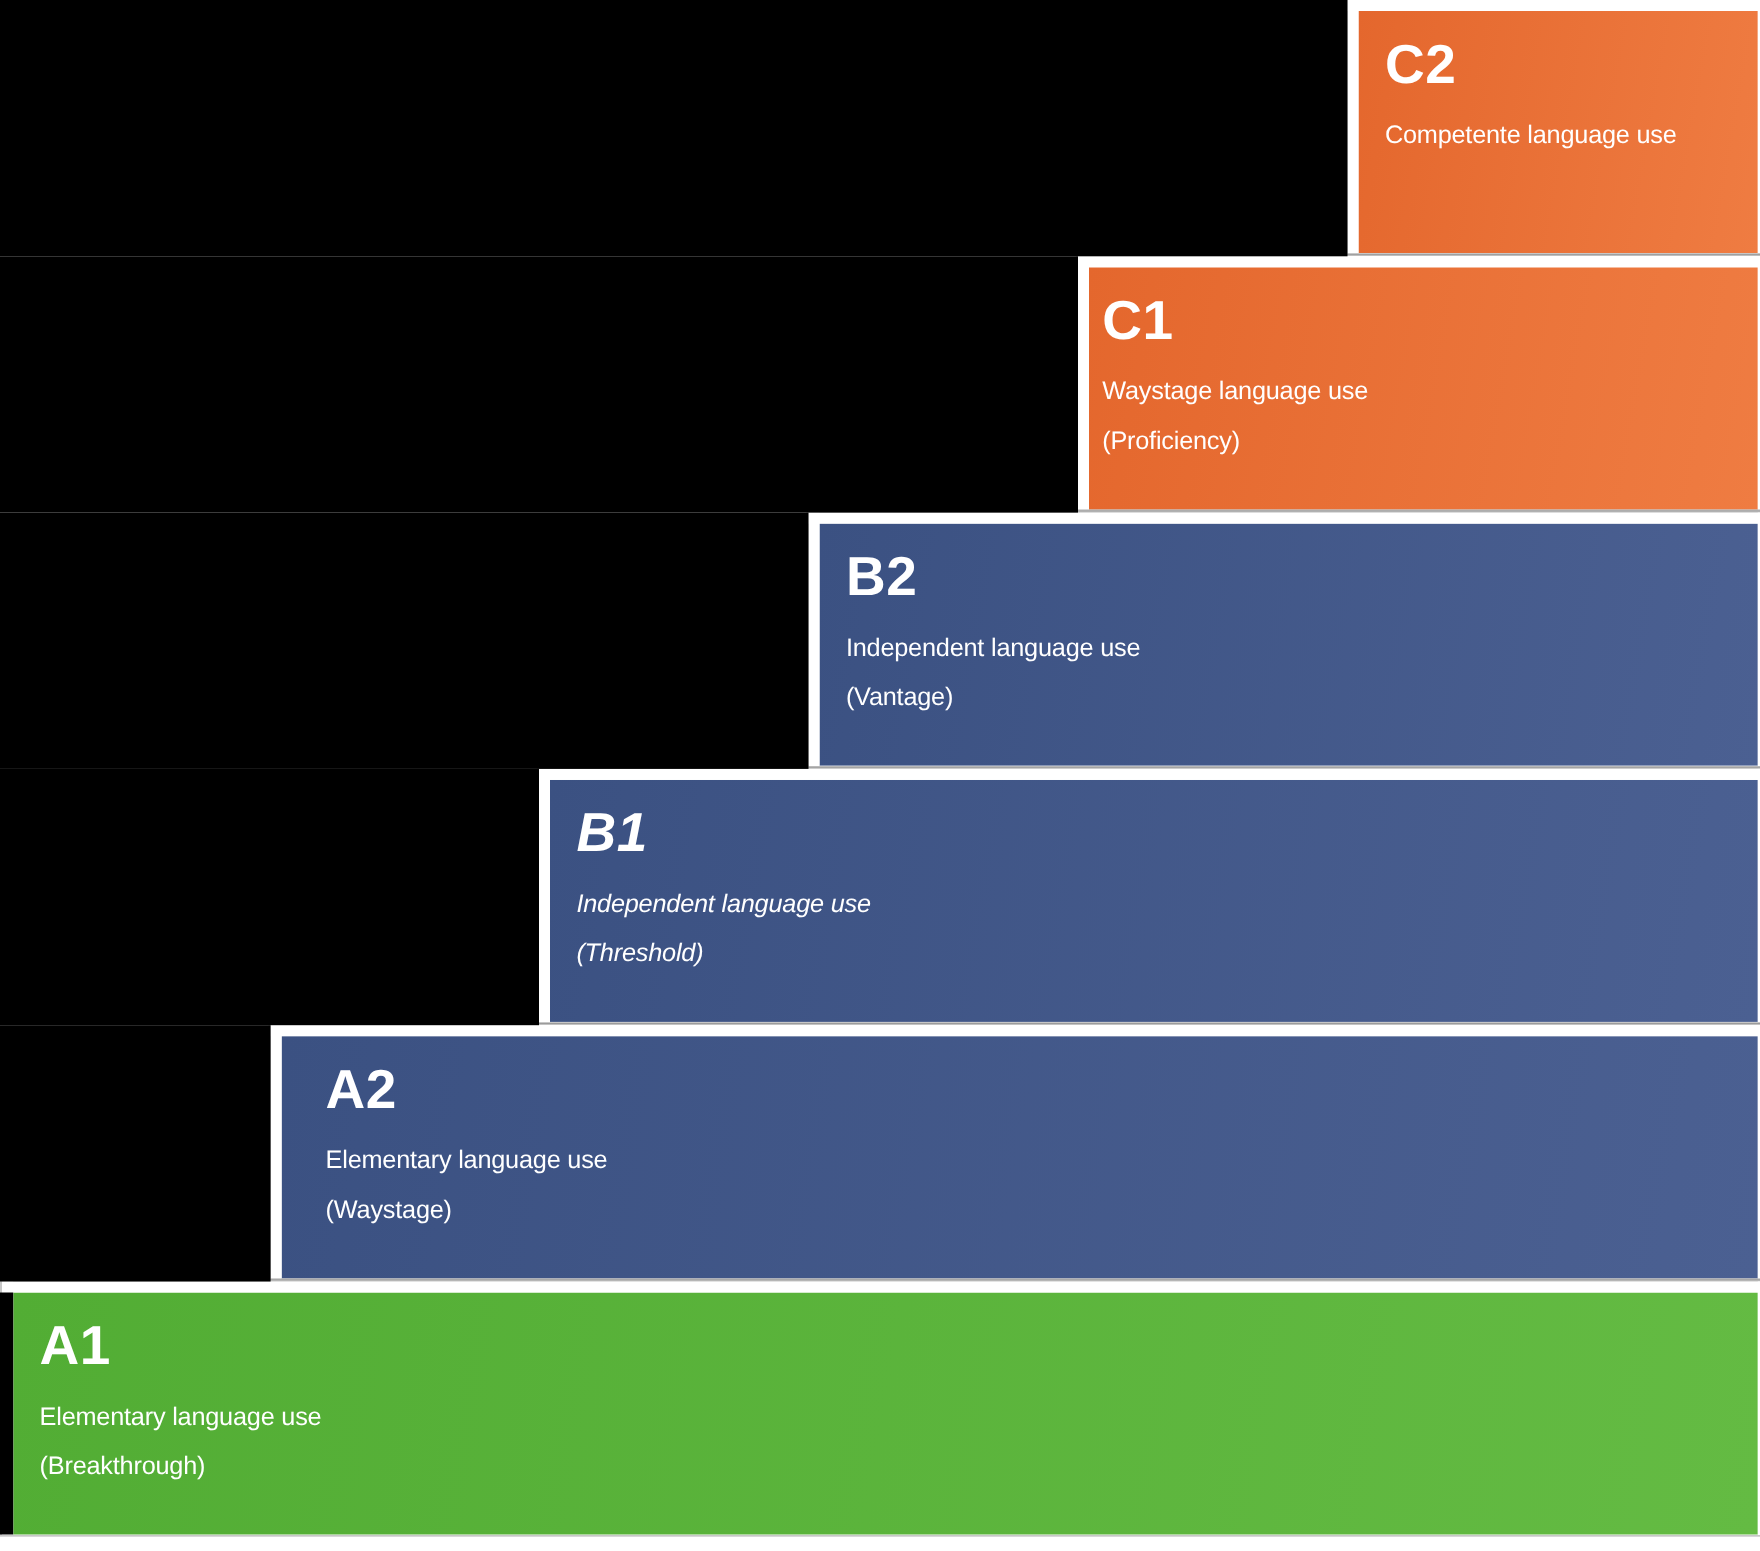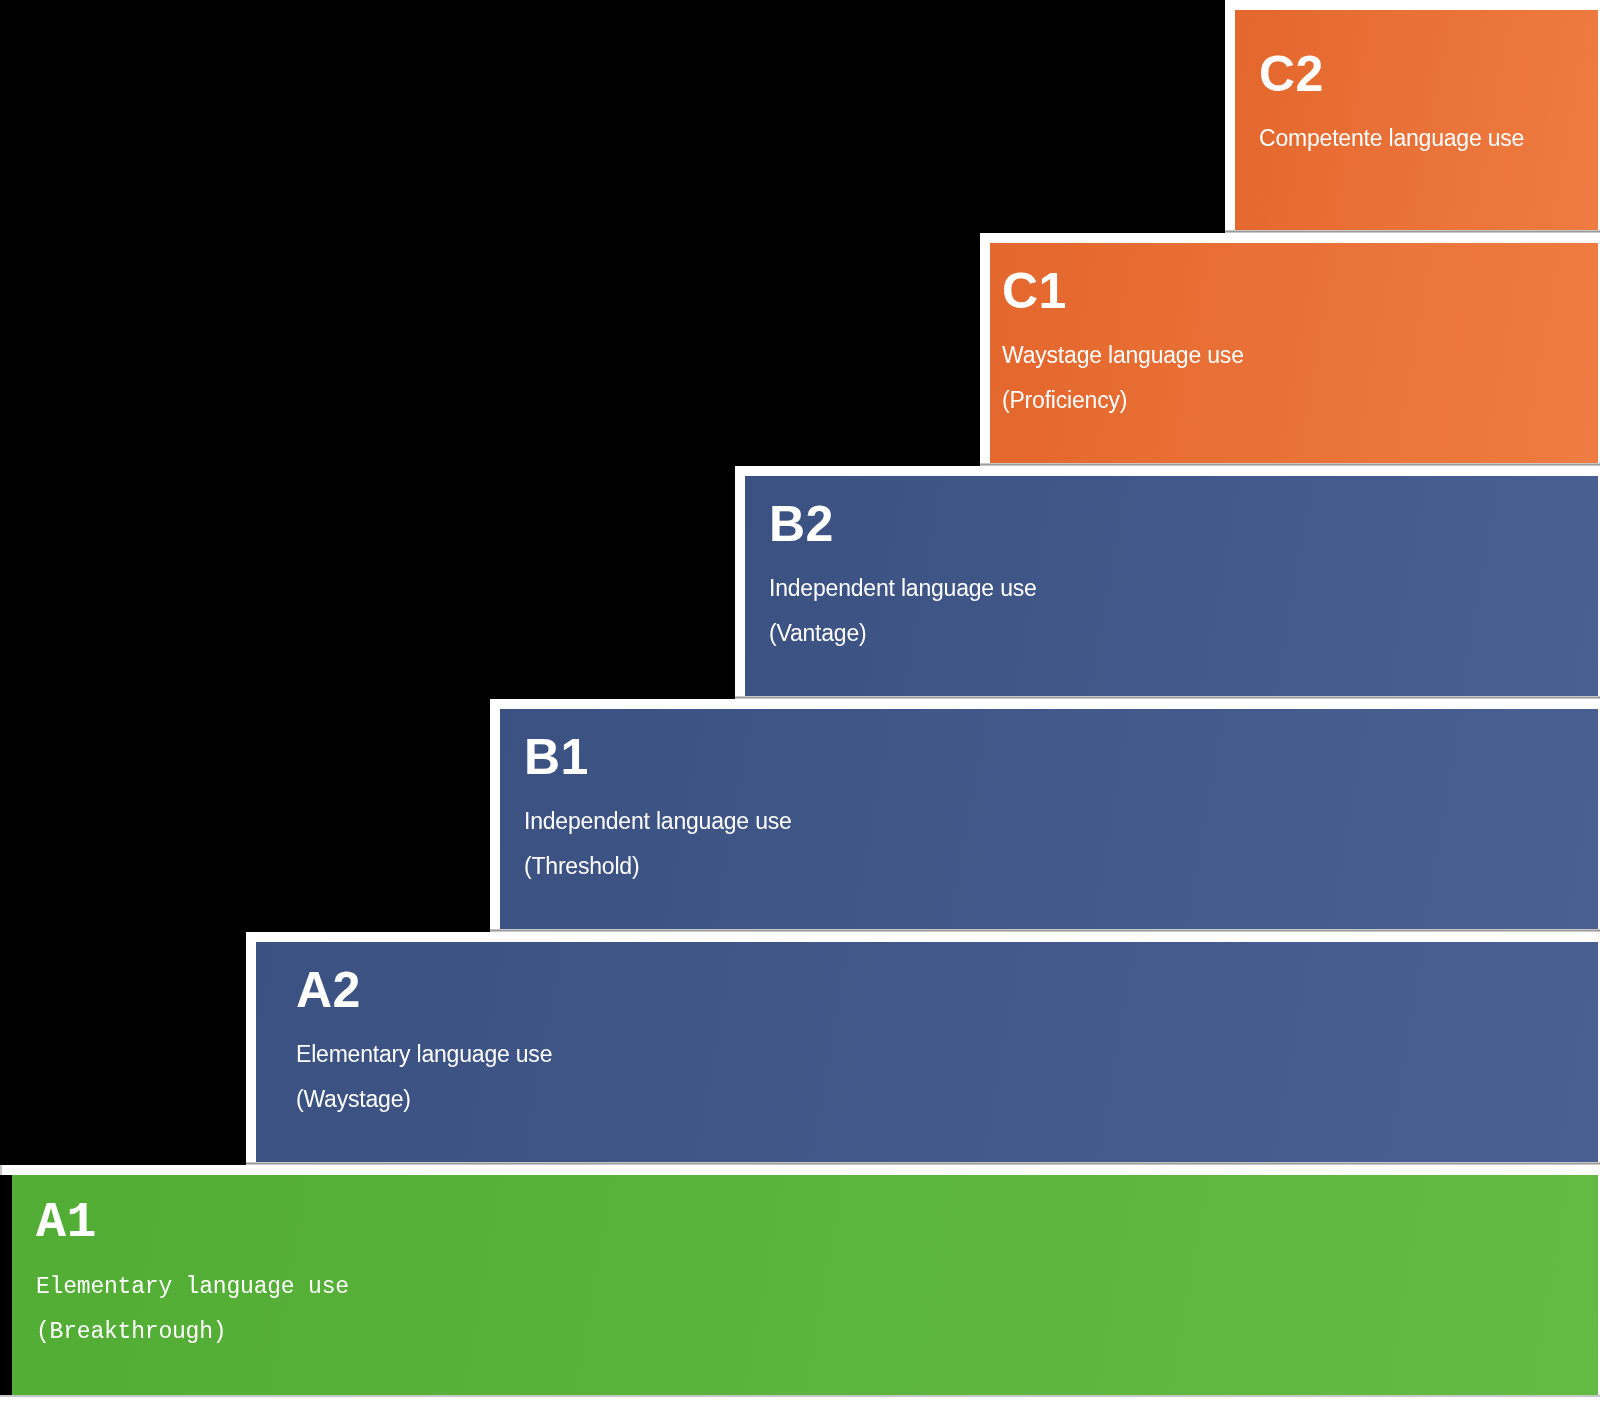--- a/index.html
+++ b/index.html
@@ -68,21 +68,21 @@
   #band-3 { left: 0; top: 699px;  width: 490px;  height: 233px; }
   #band-4 { left: 0; top: 932px;  width: 246px;  height: 233px; }
   #band-5 { left: 0; top: 1175px; width: 12px;   height: 220px; }
 </style>
 </head>
 <body>
 
 <div id="stage" style="background-color: rgb(255, 255, 255);">
 
   <div class="block" id="block-c2" style="background: linear-gradient(100deg, rgb(228, 103, 45) 0%, rgb(239, 124, 66) 100%);">
-    <div class="inner" style="color: rgb(255, 255, 255); margin-top: 16px;">
+    <div class="inner" style="color: rgb(255, 255, 255);">
       <div class="code">C2</div>
       <div class="desc">Competente language use</div>
     </div>
   </div>
 
   <div class="block" id="block-c1" style="background: linear-gradient(100deg, rgb(228, 103, 45) 0%, rgb(239, 124, 66) 100%);">
     <div class="inner" style="color: rgb(255, 255, 255); padding-left: 12px;">
       <div class="code">C1</div>
       <div class="desc">Waystage language use</div>
       <div class="variant">(Proficiency)</div>
@@ -91,37 +91,37 @@
 
   <div class="block" id="block-b2" style="background: linear-gradient(100deg, rgb(59, 81, 130) 0%, rgb(75, 96, 146) 100%);">
     <div class="inner" style="color: rgb(255, 255, 255);">
       <div class="code">B2</div>
       <div class="desc">Independent language use</div>
       <div class="variant">(Vantage)</div>
     </div>
   </div>
 
   <div class="block" id="block-b1" style="background: linear-gradient(100deg, rgb(59, 81, 130) 0%, rgb(75, 96, 146) 100%);">
-    <div class="inner" style="color: rgb(255, 255, 255);">
+    <div class="inner" style="color: rgb(255, 255, 255); font-style: italic;">
       <div class="code">B1</div>
       <div class="desc">Independent language use</div>
       <div class="variant">(Threshold)</div>
     </div>
   </div>
 
   <div class="block" id="block-a2" style="background: linear-gradient(100deg, rgb(59, 81, 130) 0%, rgb(75, 96, 146) 100%);">
     <div class="inner" style="color: rgb(255, 255, 255); margin-left: 16px;">
       <div class="code">A2</div>
       <div class="desc">Elementary language use</div>
       <div class="variant">(Waystage)</div>
     </div>
   </div>
 
   <div class="block" id="block-a1" style="background: linear-gradient(100deg, rgb(82, 173, 52) 0%, rgb(100, 187, 67) 100%);">
-    <div class="inner" style="color: rgb(255, 255, 255); font-family: Liberation Mono, monospace;">
+    <div class="inner" style="color: rgb(255, 255, 255);">
       <div class="code">A1</div>
       <div class="desc">Elementary language use</div>
       <div class="variant">(Breakthrough)</div>
     </div>
   </div>
 
   <div class="black-band" id="band-0" style="background-color: rgb(0, 0, 0);"></div>
   <div class="black-band" id="band-1" style="background-color: rgb(0, 0, 0);"></div>
   <div class="black-band" id="band-2" style="background-color: rgb(0, 0, 0);"></div>
   <div class="black-band" id="band-3" style="background-color: rgb(0, 0, 0);"></div>

